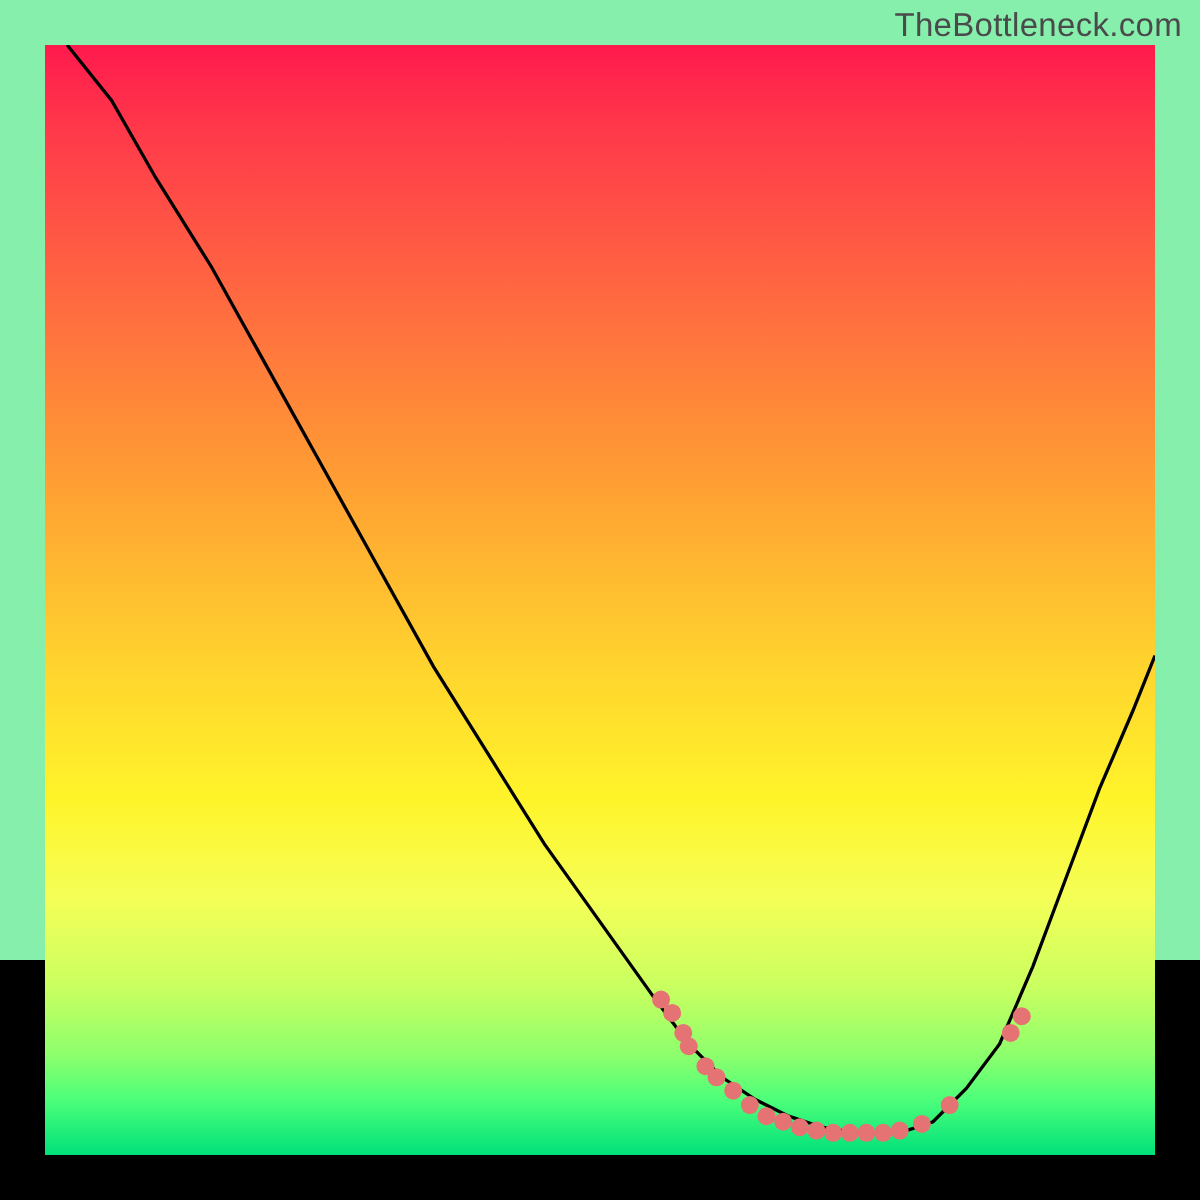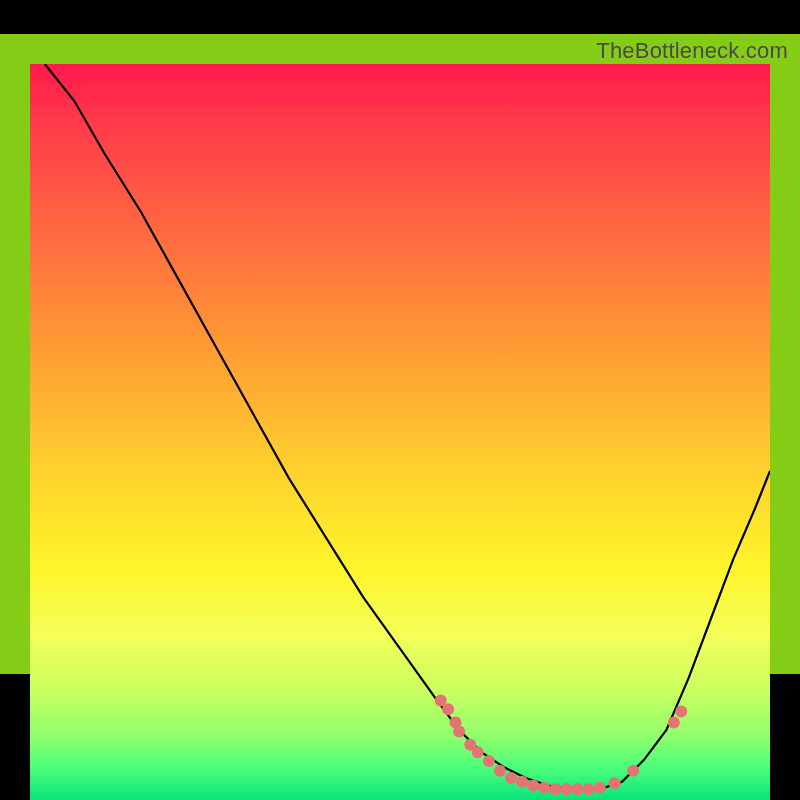--- a/index.html
+++ b/index.html
@@ -8,22 +8,21 @@
     background: #000;
     width: 800px;
     height: 800px;
     overflow: hidden;
     font-family: Arial, Helvetica, sans-serif;
   }
   .frame {
     position: relative;
     width: 800px;
     height: 640px;
-    background: #84cc16;
-    margin-top: 34px;
+    background: #86efac;
   }
   .watermark {
     position: absolute;
     top: 4px;
     right: 12px;
     color: #4a4a4a;
     font-size: 22px;
     font-weight: 500;
     z-index: 10;
     letter-spacing: 0.2px;

